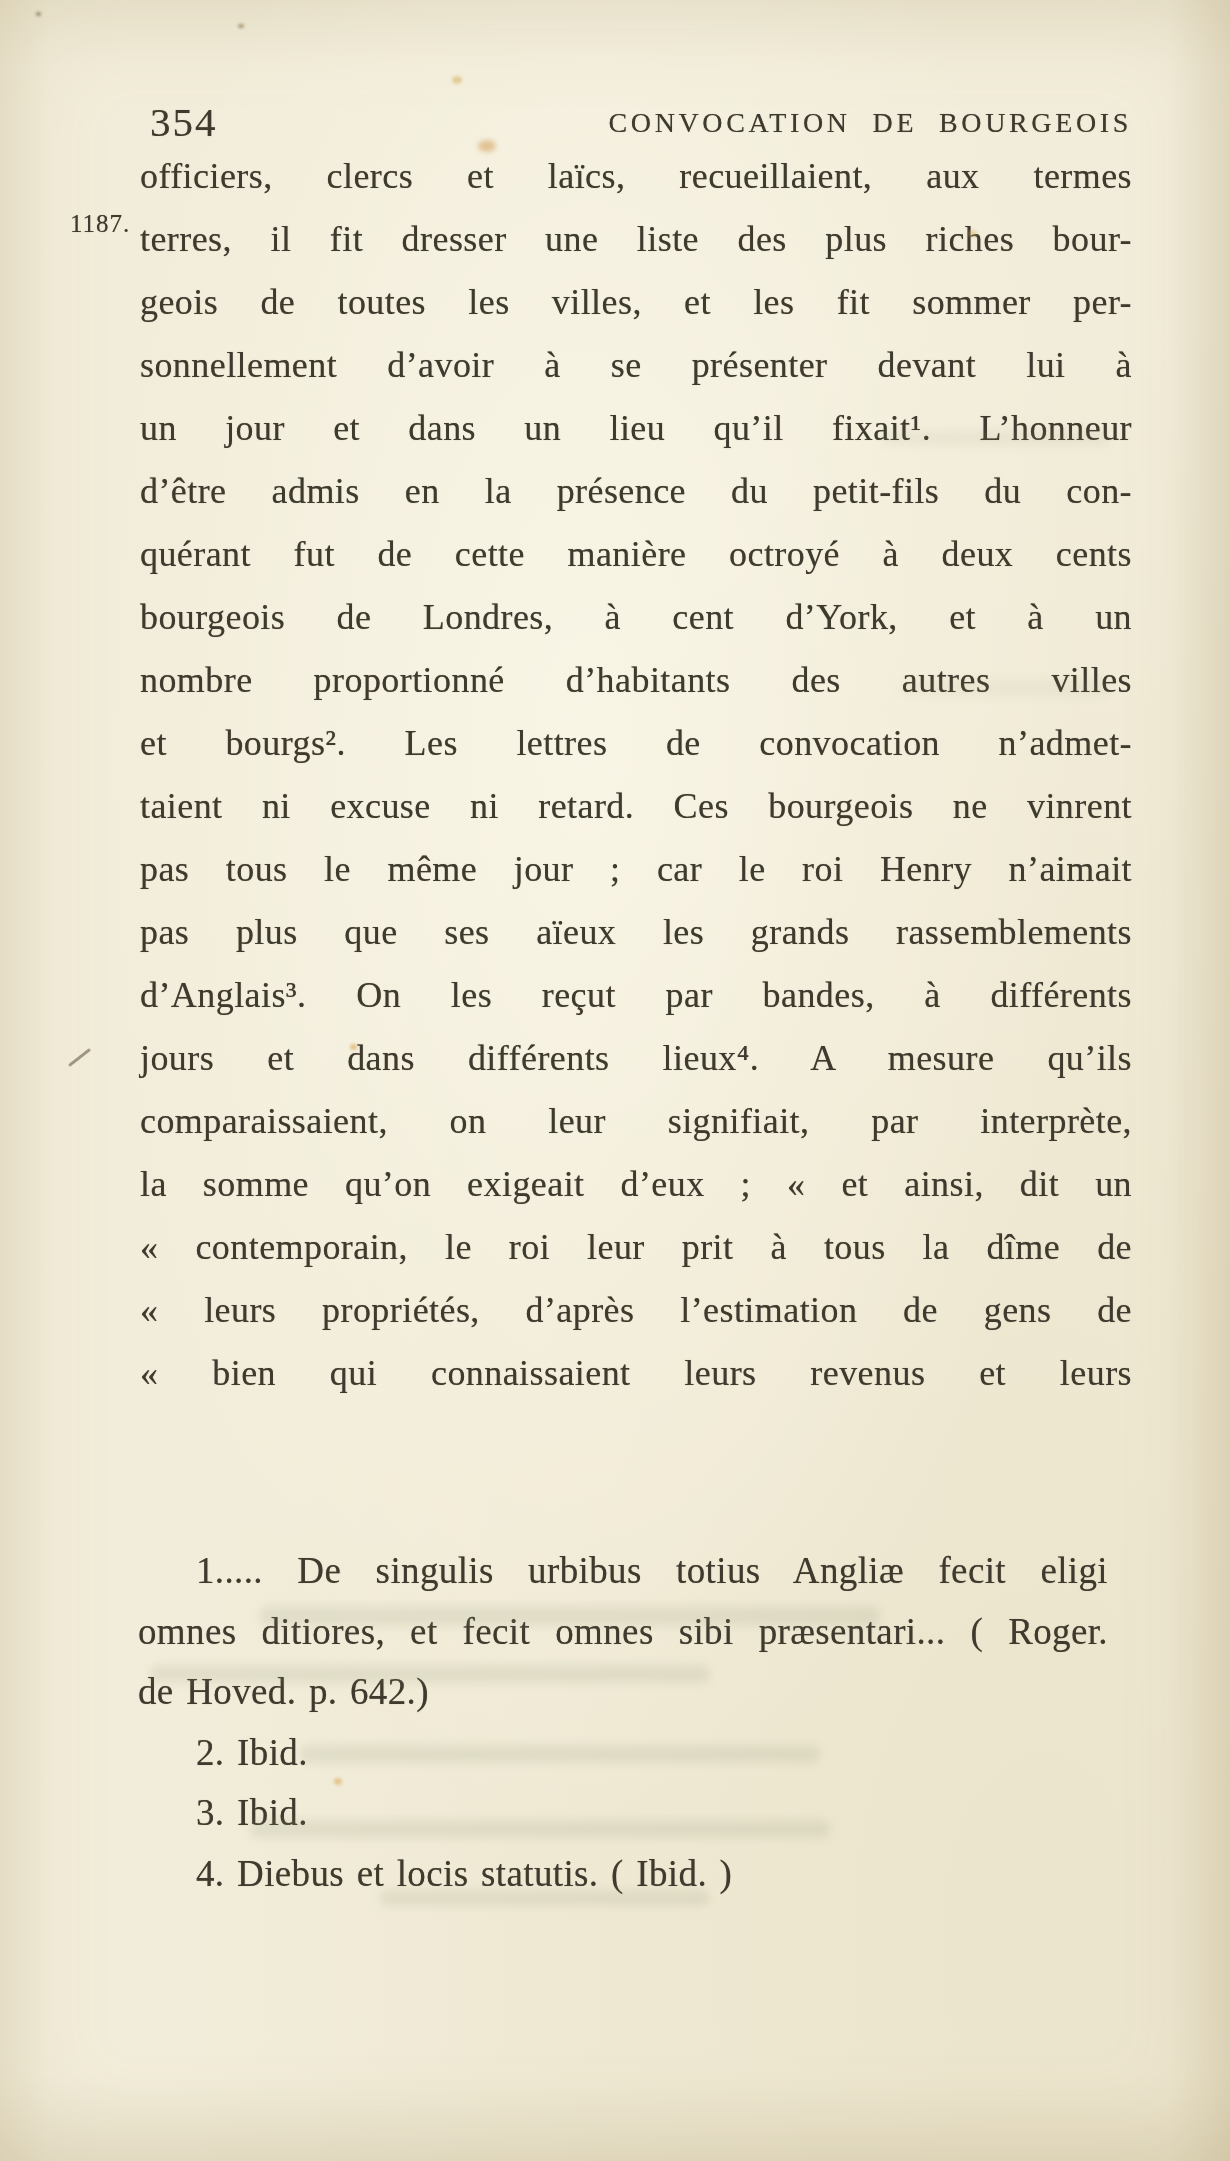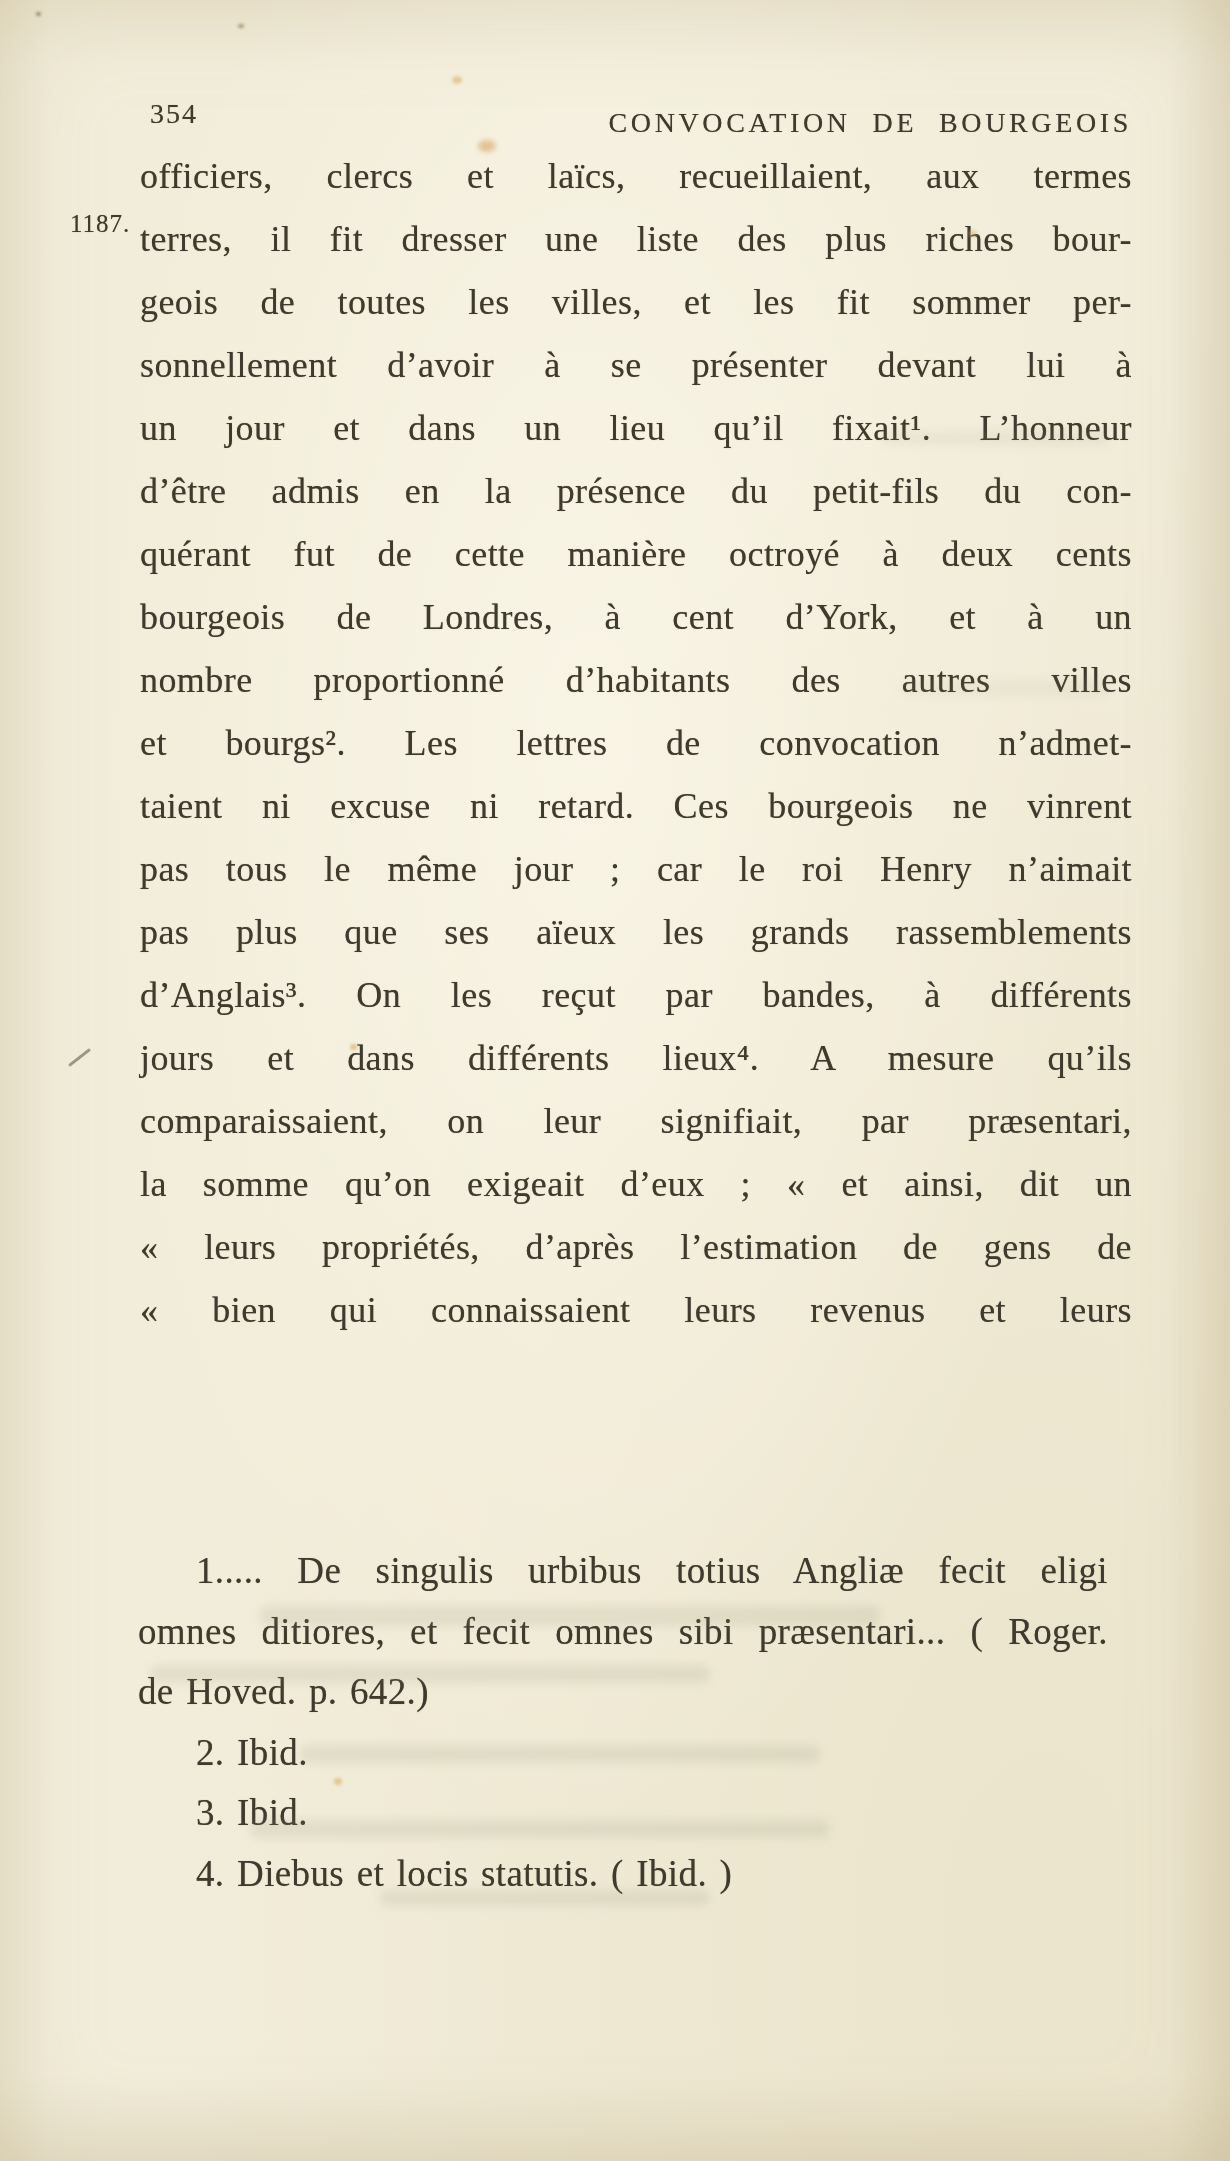--- a/index.html
+++ b/index.html
@@ -17,21 +17,21 @@
       radial-gradient(ellipse at 48% 35%, rgba(255,252,240,0.55) 0%, rgba(255,252,240,0) 55%),
       radial-gradient(ellipse at 85% 90%, rgba(205,188,140,0.18) 0%, rgba(205,188,140,0) 60%),
       linear-gradient(to right, rgba(190,172,120,0.10) 0%, rgba(190,172,120,0) 4%, rgba(190,172,120,0) 95%, rgba(170,150,100,0.16) 100%),
       linear-gradient(to bottom, rgba(190,172,120,0.08) 0%, rgba(190,172,120,0) 3%, rgba(190,172,120,0) 96%, rgba(170,150,100,0.12) 100%);
     box-shadow: inset 0 0 110px rgba(150,128,82,0.18);
   }
   .ink{ text-shadow: 0 0 0.7px rgba(55,50,38,0.55); }
 
   .folio{
     position:absolute; left:150px; top:98px;
-    font-size:28px; letter-spacing:2px;
+    font-size:41px; letter-spacing:2px;
   }
   .running-title{
     position:absolute; left:140px; top:107px; width:992px;
     text-align:right;
     font-size:28px; letter-spacing:0.13em; word-spacing:0.4em;
   }
   .margin-year{
     position:absolute; left:70px; top:170px;
     font-size:25px; letter-spacing:1px;margin-top:40px;
   }
@@ -97,22 +97,23 @@
     <div class="bl">d’être admis en la présence du petit-fils du con-</div>
     <div class="bl">quérant fut de cette manière octroyé à deux cents</div>
     <div class="bl">bourgeois de Londres, à cent d’York, et à un</div>
     <div class="bl">nombre proportionné d’habitants des autres villes</div>
     <div class="bl">et bourgs². Les lettres de convocation n’admet-</div>
     <div class="bl">taient ni excuse ni retard. Ces bourgeois ne vinrent</div>
     <div class="bl">pas tous le même jour ; car le roi Henry n’aimait</div>
     <div class="bl">pas plus que ses aïeux les grands rassemblements</div>
     <div class="bl">d’Anglais³. On les reçut par bandes, à différents</div>
     <div class="bl">jours et dans différents lieux⁴. A mesure qu’ils</div>
-    <div class="bl">comparaissaient, on leur signifiait, par præsentari,</div>
+    <div class="bl">comparaissaient, on leur signifiait, par interprète,</div>
     <div class="bl">la somme qu’on exigeait d’eux ; « et ainsi, dit un</div>
+    <div class="bl">« contemporain, le roi leur prit à tous la dîme de</div>
     <div class="bl">« leurs propriétés, d’après l’estimation de gens de</div>
     <div class="bl">« bien qui connaissaient leurs revenus et leurs</div>
   </div>
 
   <div class="footnote-block ink">
     <div class="fn indent jline">1..... De singulis urbibus totius Angliæ fecit eligi</div>
     <div class="fn jline">omnes ditiores, et fecit omnes sibi præsentari... ( Roger.</div>
     <div class="fn">de Hoved. p. 642.)</div>
     <div class="fn indent">2. Ibid.</div>
     <div class="fn indent">3. Ibid.</div>

